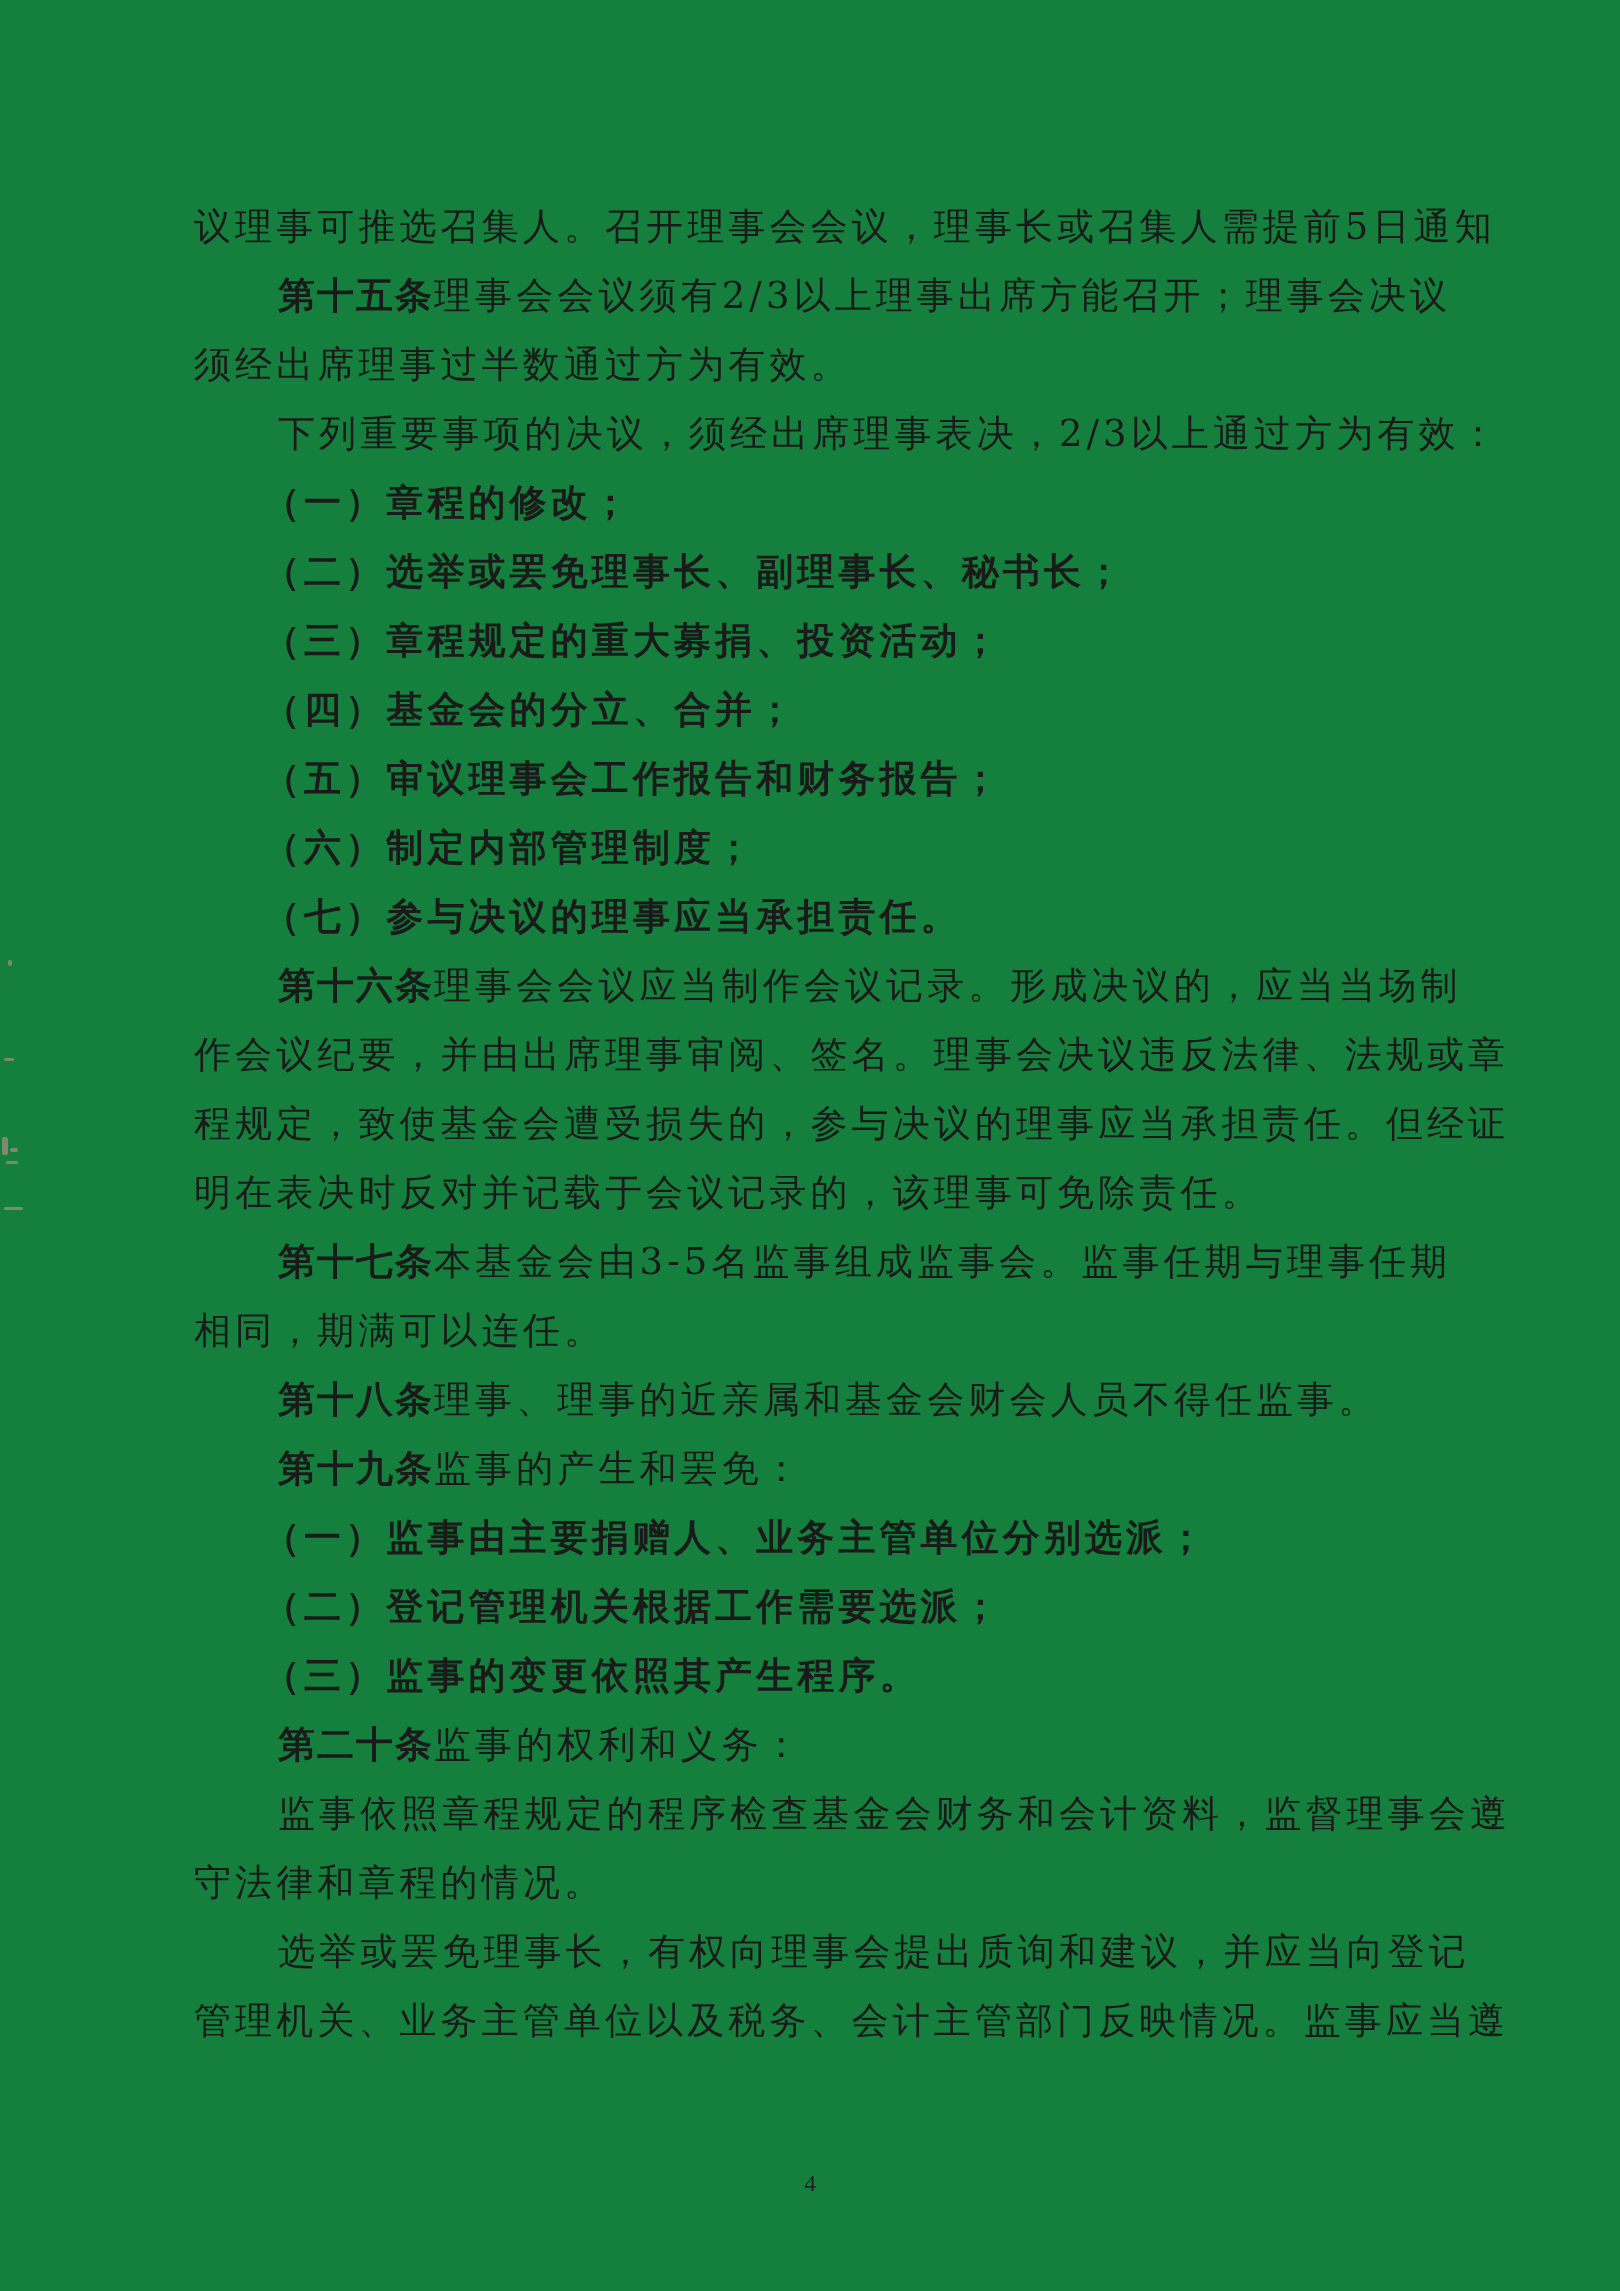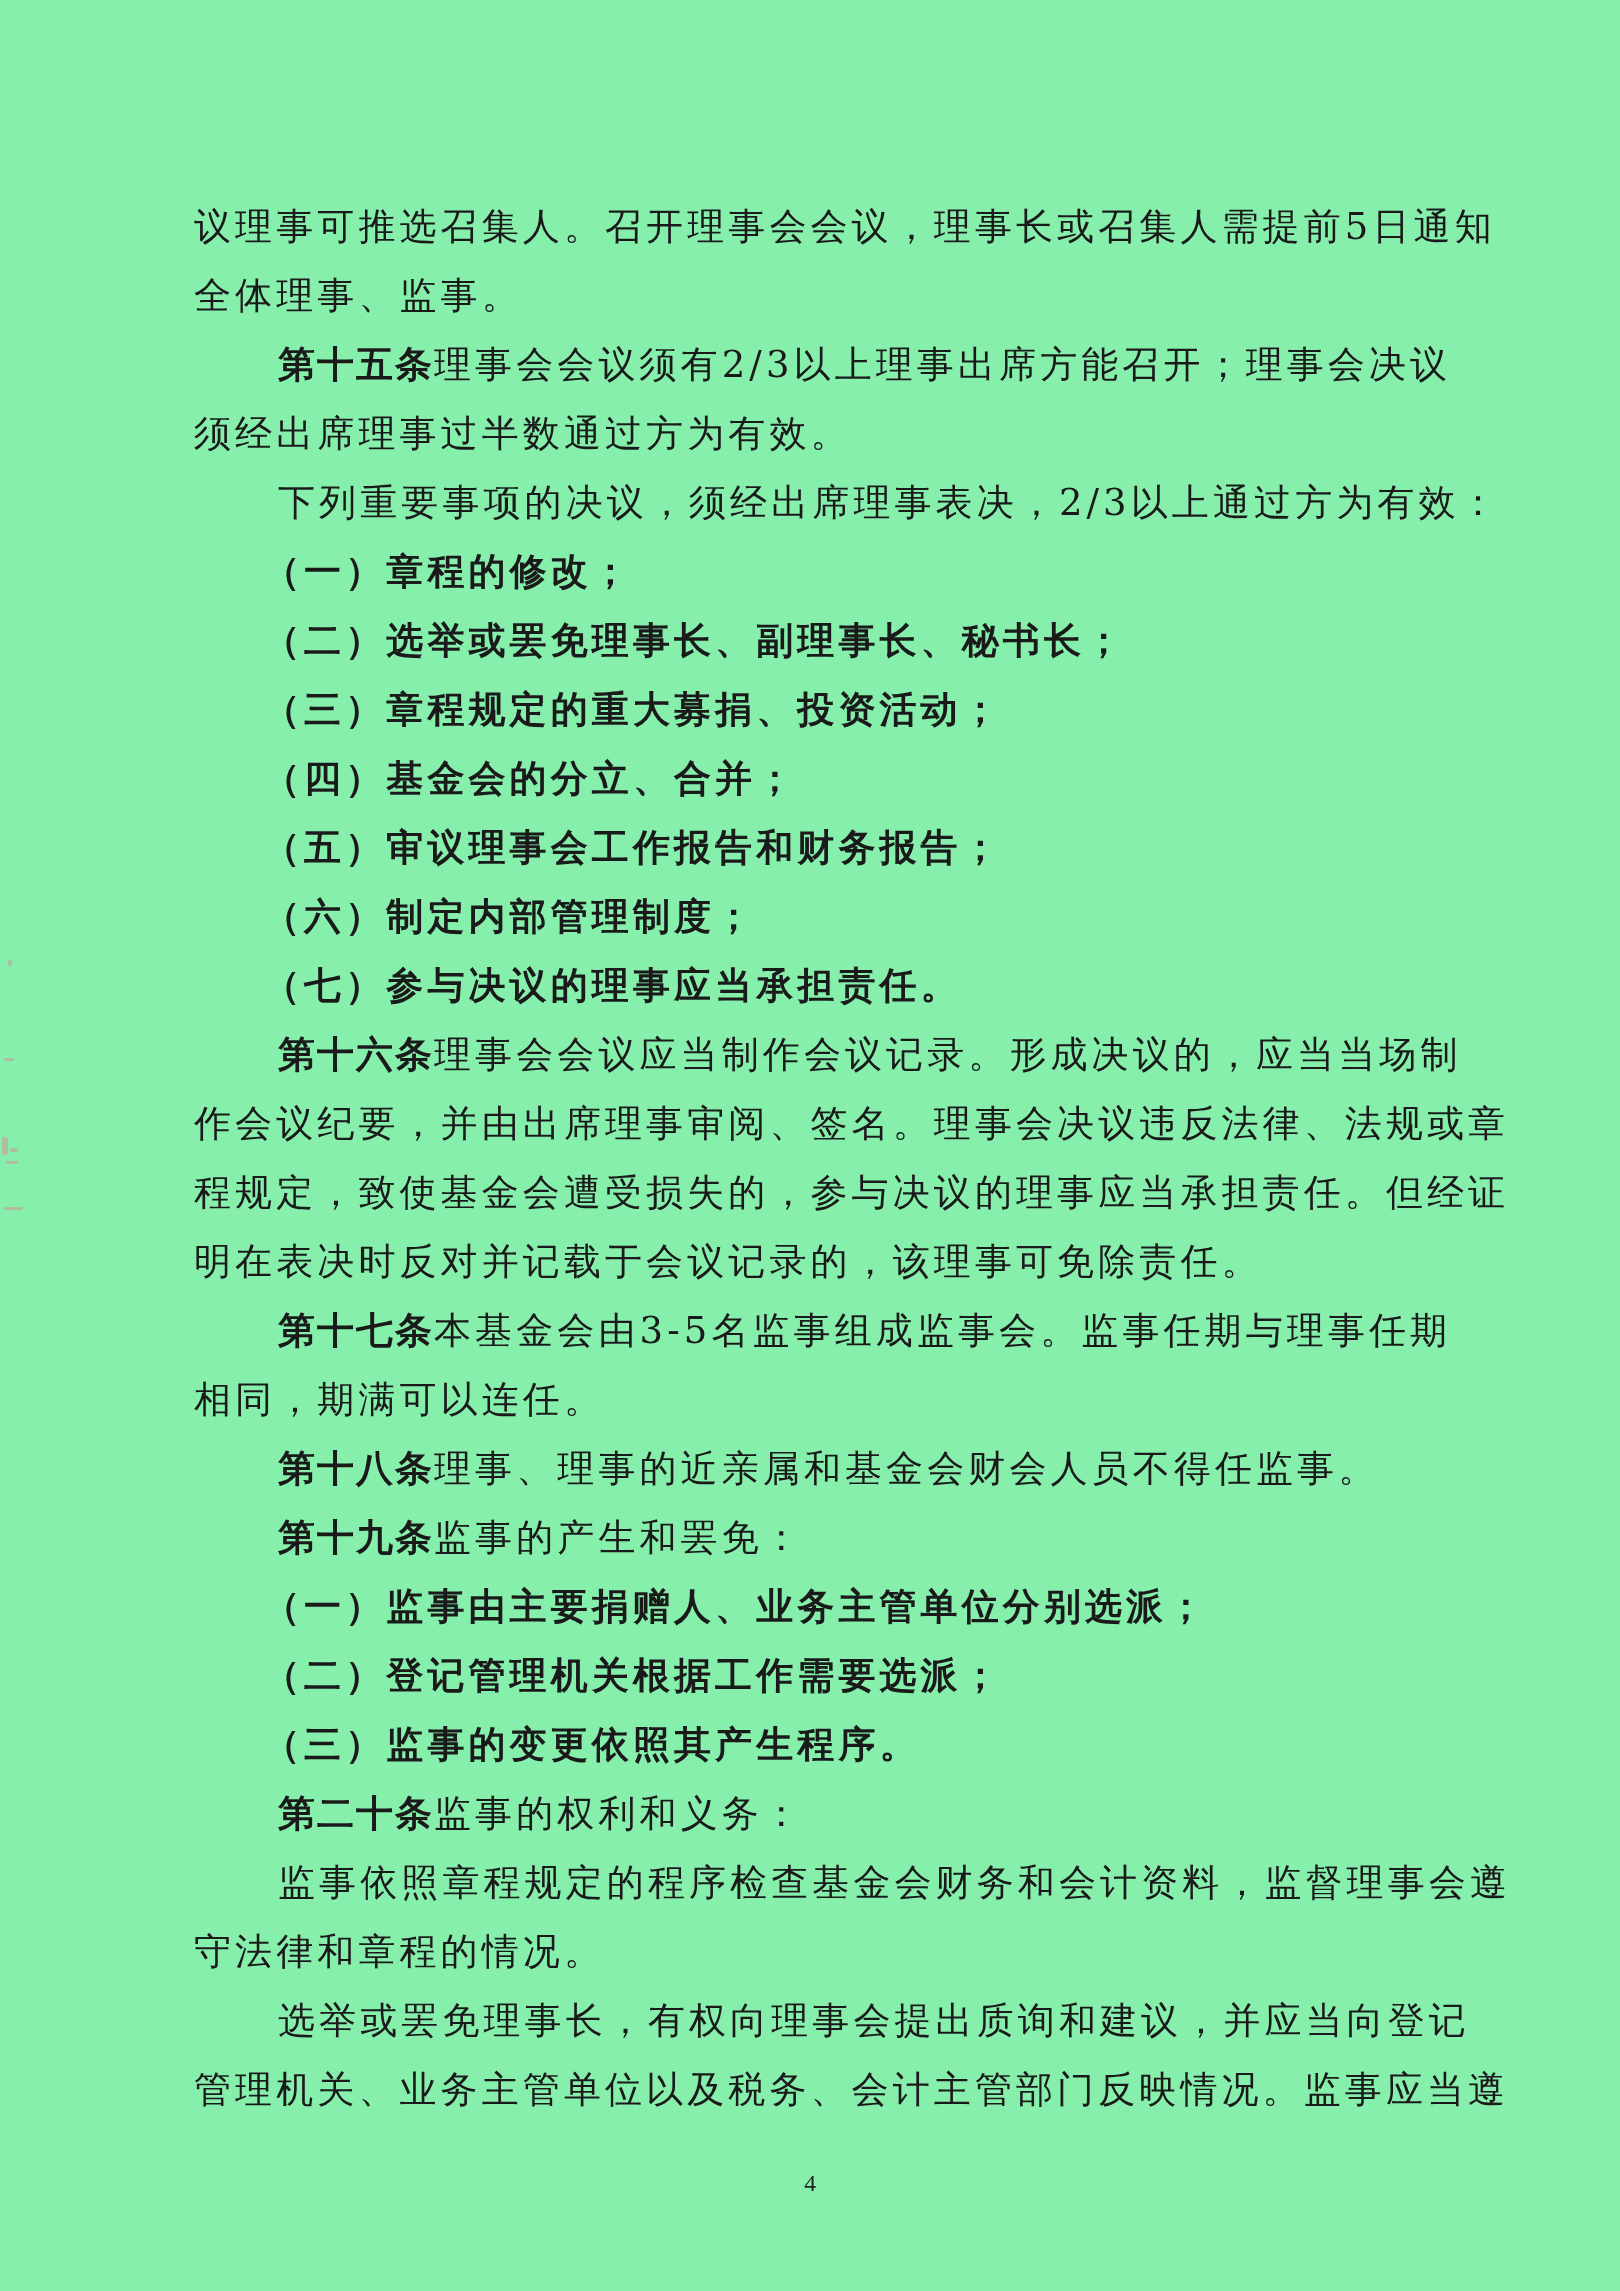--- a/index.html
+++ b/index.html
@@ -1,21 +1,21 @@
 <!DOCTYPE html>
 <html><head>
 <meta charset="utf-8">
 <style>
   html, body { margin: 0; padding: 0; background: #ffffff; }
   body {
     width: 1620px; height: 2292px; position: relative; overflow: hidden;
     font-family: "DejaVu Serif", "Liberation Serif", serif;
     color: #1a1a1a;
   }
-  .page { position: absolute; left: 0; top: 0; width: 1620px; height: 2292px; background: #86efac; }
+  .page { position: absolute; left: 0; top: 0; width: 1620px; height: 2292px; background: #15803d; }
   .body-text {
     position: absolute; left: 194px; top: 192px; width: 1225px;
     font-size: 37px; line-height: 69px; letter-spacing: 4.1px;
   }
   .line { display: block; height: 69px; white-space: nowrap; overflow: visible; }
   .indent { padding-left: 84px; }
   .item { padding-left: 69px; font-weight: bold; }
   .art-title { font-weight: bold; font-family: "DejaVu Sans", "Liberation Sans", sans-serif; letter-spacing: 2px; }
   .page-number {
     position: absolute; left: 0; width: 1620px; top: 2170px; text-align: center;
@@ -37,21 +37,20 @@
     <span style="left:3.9px;top:137px;width:9.8px;height:2.9px;"></span>
     <span style="left:2px;top:216px;width:5.9px;height:17.6px;"></span>
     <span style="left:9.8px;top:227px;width:7.8px;height:3.9px;"></span>
     <span style="left:5.9px;top:240px;width:11.8px;height:2.9px;"></span>
     <span style="left:3.9px;top:286px;width:19.6px;height:2.9px;"></span>
   </div>
 
   <div class="body-text">
 
     <span class="line">议理事可推选召集人。召开理事会会议，理事长或召集人需提前5日通知</span>
-    <span class="line">全体理事、监事。</span>
 
     <span class="line indent"><span class="art-title">第十五条</span><span>理事会会议须有2/3以上理事出席方能召开；理事会决议</span></span>
     <span class="line">须经出席理事过半数通过方为有效。</span>
 
     <span class="line indent">下列重要事项的决议，须经出席理事表决，2/3以上通过方为有效：</span>
 
     <span class="line item">（一）章程的修改；</span>
     <span class="line item">（二）选举或罢免理事长、副理事长、秘书长；</span>
     <span class="line item">（三）章程规定的重大募捐、投资活动；</span>
     <span class="line item">（四）基金会的分立、合并；</span>

